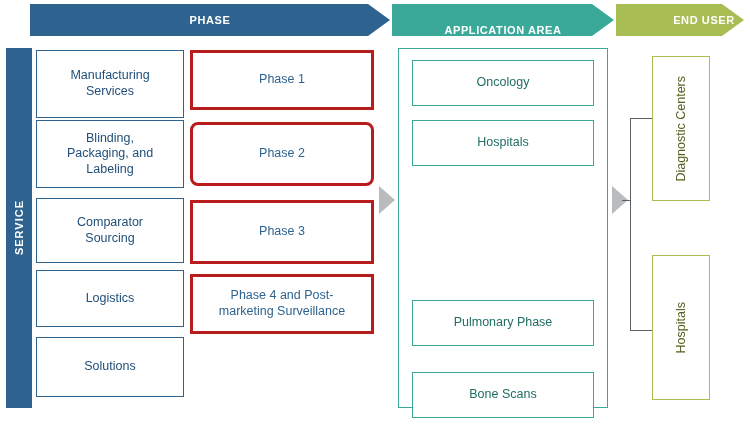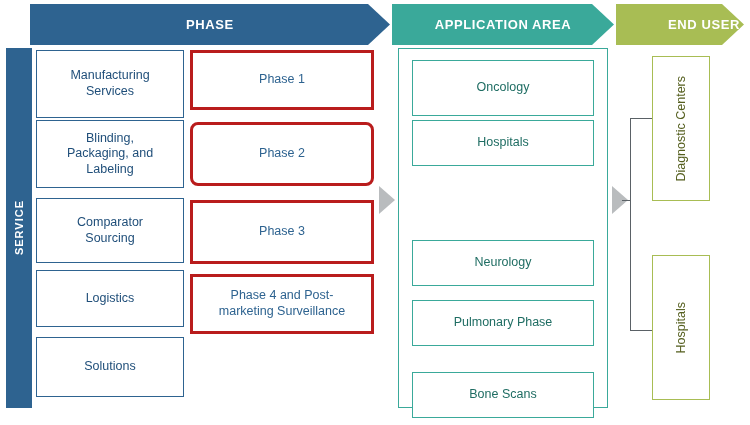--- a/index.html
+++ b/index.html
@@ -12,40 +12,41 @@
     position: relative;
     width: 750px;
     height: 425px;
     background: #ffffff;
     overflow: hidden;
   }
 
   
   .banner {
     position: absolute;
-    height: 41px;
+    height: 32px;
     display: flex;
     align-items: center;
     justify-content: center;
     color: #ffffff;
-    font-size: 13px;
+    font-size: 11px;
     font-weight: bold;
     letter-spacing: 0.6px;
   }
   .banner span { position: relative; z-index: 2; }
 
   .banner-phase {
     left: 30px; top: 4px; width: 360px;
     background: #2e6390;
     clip-path: polygon(0 0, calc(100% - 22px) 0, 100% 50%, calc(100% - 22px) 100%, 0 100%);
   }
   .banner-app {
     left: 392px; top: 4px; width: 222px;
     background: #3aa99a;
     clip-path: polygon(0 0, calc(100% - 22px) 0, 100% 50%, calc(100% - 22px) 100%, 0 100%);
+    align-items: flex-end;
   }
   .banner-end {
     left: 616px; top: 4px; width: 128px;
     background: #a8bd54;
     clip-path: polygon(0 0, calc(100% - 22px) 0, 100% 50%, calc(100% - 22px) 100%, 0 100%);
     padding-left: 48px;
   }
 
   
   .service-bar {
@@ -208,28 +209,25 @@
   <div class="box phase-box" style="top:200px;height:64px;">
     <span>Phase 3</span>
   </div>
   <div class="box phase-box" style="top:274px;height:60px;">
     <span>Phase 4 and Post-marketing Surveillance</span>
   </div>
 
   <div class="grey-arrow arrow-1"></div>
 
   <div class="app-frame"></div>
-  <div class="box app-box" style="top:60px;height:56px;">
+  <div class="box app-box" style="top:60px;height:46px;">
     <span>Oncology</span>
   </div>
   <div class="box app-box" style="top:120px;height:46px;">
     <span>Hospitals</span>
-  </div>
-  <div class="box app-box" style="top:240px;height:46px;">
-    <span>Neurology</span>
   </div>
   <div class="box app-box" style="top:300px;height:46px;">
     <span>Pulmonary Phase</span>
   </div>
   <div class="box app-box" style="top:372px;height:46px;">
     <span>Bone Scans</span>
   </div>
 
   <div class="grey-arrow arrow-2"></div>
 

